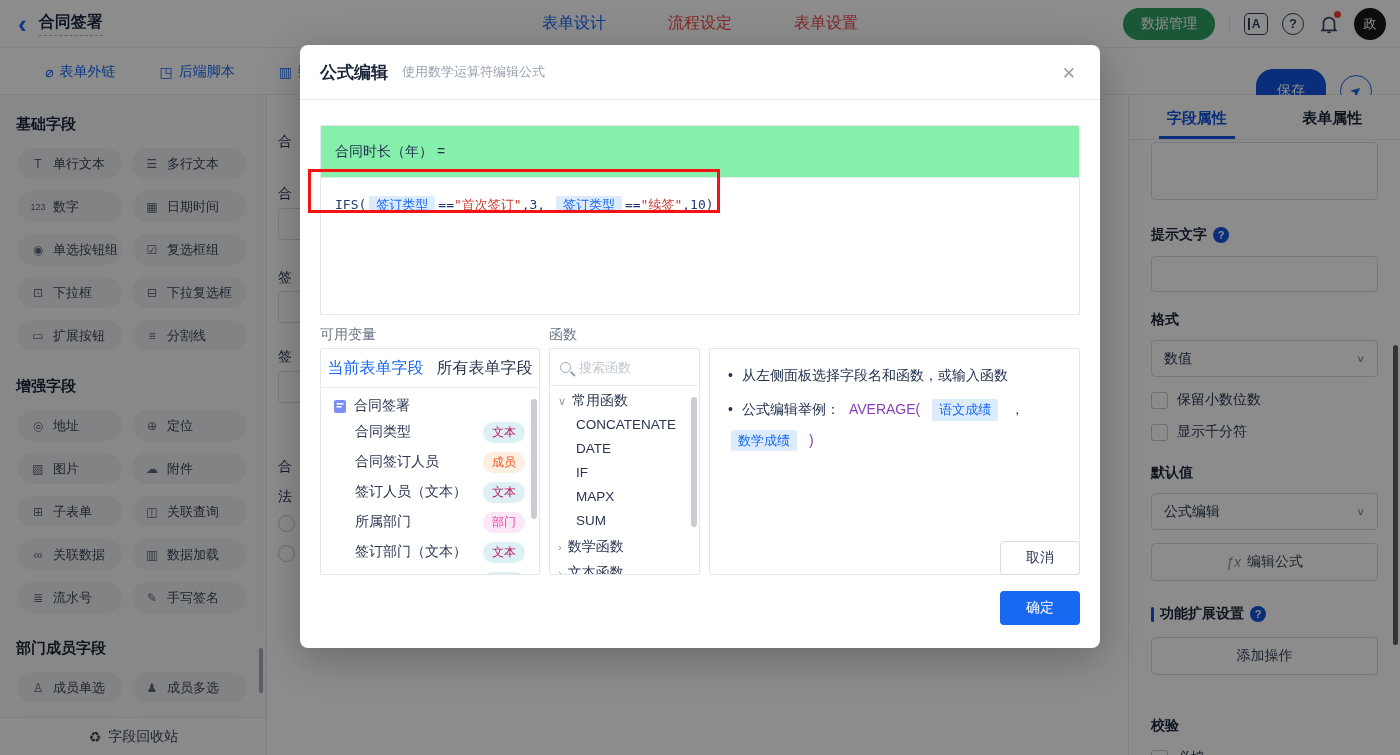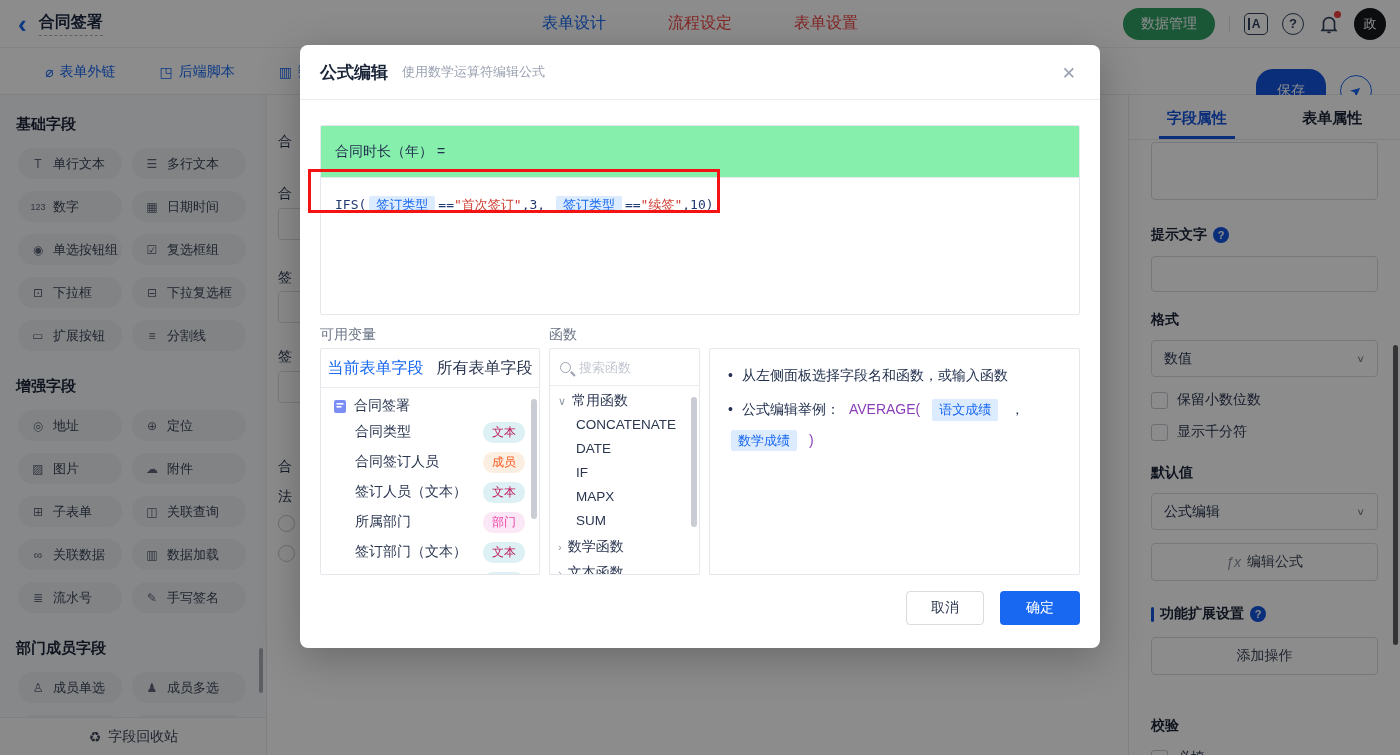--- a/index.html
+++ b/index.html
@@ -103,21 +103,21 @@
   .fn-search input { border:none; outline:none; font-size:13px; width:100px; color:#2a3650; font-family:inherit; }
   .fn-search input::placeholder { color:#c2c7d0; }
   .fn-group { display:flex; align-items:center; gap:6px; font-size:14px; color:#2a3650; padding:6px 0 2px 8px; cursor:pointer; }
   .fn-group .chv { color:#8d95a3; font-size:11px; }
   .fn-item { font-size:13.5px; color:#2a3650; padding:4.5px 0 4.5px 26px; cursor:pointer; }
   .fn-scroll { position:absolute; right:2px; top:48px; width:6px; height:130px; border-radius:3px; background:#c9ccd2; }
   .tips-panel { left:409px; width:371px; padding:16px 18px; font-size:14px; color:#22314f; }
   .tip-line { display:flex; align-items:flex-start; gap:9px; margin-bottom:13px; flex-wrap:wrap; line-height:1.5; }
   .bullet { color:#22314f; font-size:14px; }
   .tip-fn { color:#8a3fb8; }
-  .m-footer { position:absolute; right:20px; bottom:23px; display:flex; gap:16px; }
+  .m-footer { position:absolute; right:20px; bottom:23px; display:flex; gap:16px;flex-direction:column; }
   .btn-cancel { border:1px solid #d8dbe0; background:#fff; color:#2a3650; font-size:14px; padding:7px 24px; border-radius:4px; cursor:pointer; }
   .btn-ok { border:none; background:#1868F1; color:#fff; font-size:14px; padding:8px 26px; border-radius:4px; cursor:pointer; }
 </style>
 </head>
 <body>
 
 <div class="screen">
 
   <header class="topbar">
     <span class="back">‹</span>

